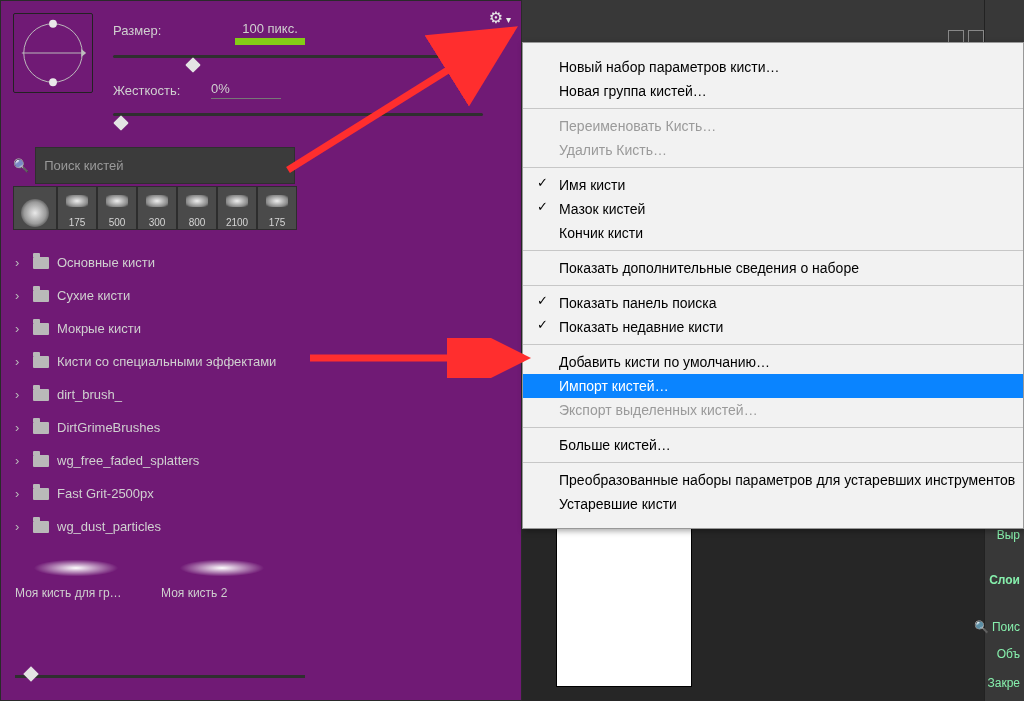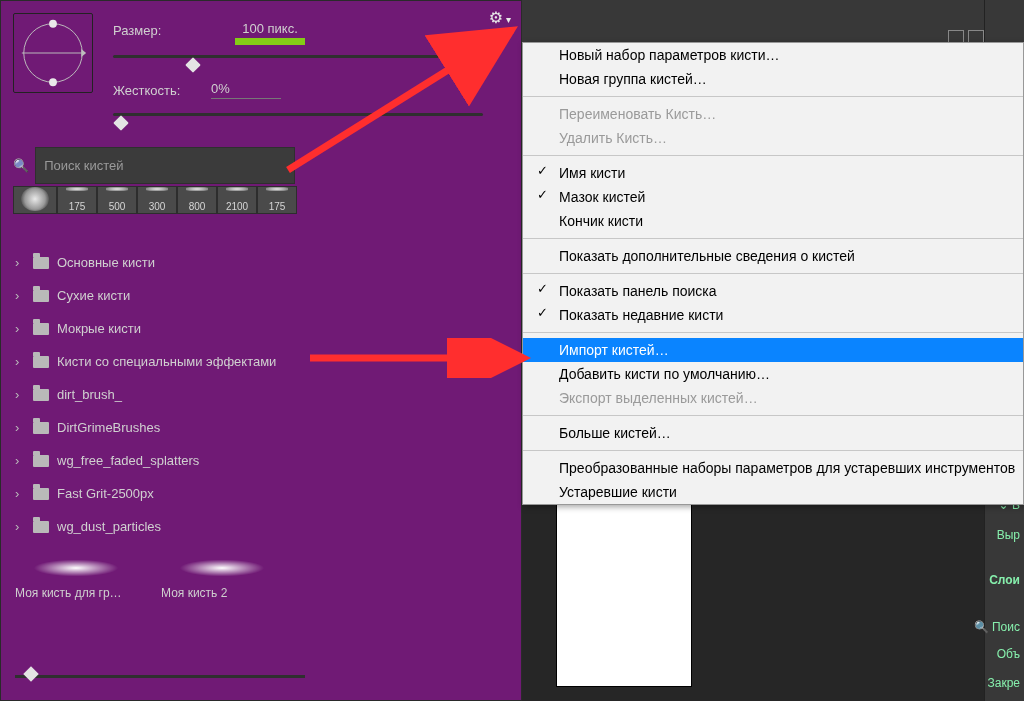--- a/index.html
+++ b/index.html
@@ -39,21 +39,21 @@
   .search-ico { color:#bbb; margin-right:6px; }
   .search-input {
     background:#3b3b3b; border:1px solid #2f2f2f; color:#cfcfcf;
     font-size:13px; padding:3px 8px; width:260px; height:37px;
   }
   .search-input::placeholder { color:#9a9a9a; }
 
   
   .recent-row { position:absolute; left:12px; top:185px; height:44px; display:flex; }
   .rcell {
-    width:40px; height:28px; border:1px solid #2d2d2d; margin-right:0;
+    width:40px; height:44px; border:1px solid #2d2d2d; margin-right:0;
     background:#4a4a4a;
     display:flex; flex-direction:column; align-items:center; justify-content:flex-end;
     font-size:10px; color:#d5d5d5; padding-bottom:1px;
   }
   .rcell.big{ width:44px; }
   .rsoft{ width:28px;height:28px;border-radius:50%;
     background:radial-gradient(circle,#e9e9e9 0%, #9a9a9a 55%, rgba(74,74,74,0) 80%); margin-bottom:1px;}
   .rhard{ width:22px;height:12px; background:radial-gradient(ellipse,#eee,#888 70%, rgba(74,74,74,0) 90%);
     margin-bottom:10px;}
 
@@ -78,21 +78,21 @@
   .bot-slider-thumb{ position:absolute; left:30px; bottom:15px; width:11px;height:11px;background:#e4e4e4;transform:translate(-50%,-50%) rotate(45deg);}
 
   
   .gear-btn{ position:absolute; right:4px; top:4px; color:#e8e8e8; font-size:16px; padding:3px 6px; cursor:pointer;}
   .gear-btn .drop{ font-size:10px; margin-left:3px;}
 
   
   .ctx-menu{
     position:absolute; left:522px; top:42px; width:502px;
     background:#f2f2f2; border:1px solid #989898; box-shadow:2px 2px 6px rgba(0,0,0,.35);
-    color:#000; font-size:14px; padding:0 0;
+    color:#000; font-size:14px; padding:12px 0;
     z-index:20;
   }
   .ctx-item{ padding:4px 10px 4px 36px; position:relative; white-space:nowrap; }
   .ctx-item.disabled{ color:#9a9a9a; }
   .ctx-item.hl{ background:#0a84ff; color:#fff; }
   .ctx-sep{ height:1px; background:#c7c7c7; margin:5px 0; }
   .ctx-check::before{
     content:"✓"; position:absolute; left:14px; top:2px; font-size:13px; color:#000;
   }
 
@@ -263,27 +263,27 @@
     <div class="ctx-item">Новый набор параметров кисти…</div>
     <div class="ctx-item">Новая группа кистей…</div>
     <div class="ctx-sep"></div>
     <div class="ctx-item disabled">Переименовать Кисть…</div>
     <div class="ctx-item disabled">Удалить Кисть…</div>
     <div class="ctx-sep"></div>
     <div class="ctx-item ctx-check">Имя кисти</div>
     <div class="ctx-item ctx-check">Мазок кистей</div>
     <div class="ctx-item">Кончик кисти</div>
     <div class="ctx-sep"></div>
-    <div class="ctx-item">Показать дополнительные сведения о кистей</div>
+    <div class="ctx-item">Показать дополнительные сведения о наборе</div>
     <div class="ctx-sep"></div>
     <div class="ctx-item ctx-check">Показать панель поиска</div>
     <div class="ctx-item ctx-check">Показать недавние кисти</div>
     <div class="ctx-sep"></div>
+    <div class="ctx-item">Добавить кисти по умолчанию…</div>
     <div class="ctx-item hl">Импорт кистей…</div>
-    <div class="ctx-item">Добавить кисти по умолчанию…</div>
     <div class="ctx-item disabled">Экспорт выделенных кистей…</div>
     <div class="ctx-sep"></div>
     <div class="ctx-item">Больше кистей…</div>
     <div class="ctx-sep"></div>
     <div class="ctx-item">Преобразованные наборы параметров для устаревших инструментов</div>
     <div class="ctx-item">Устаревшие кисти</div>
   </div>
 
 <div class="canvas-dark"></div>
 <div class="canvas-frag"></div>

